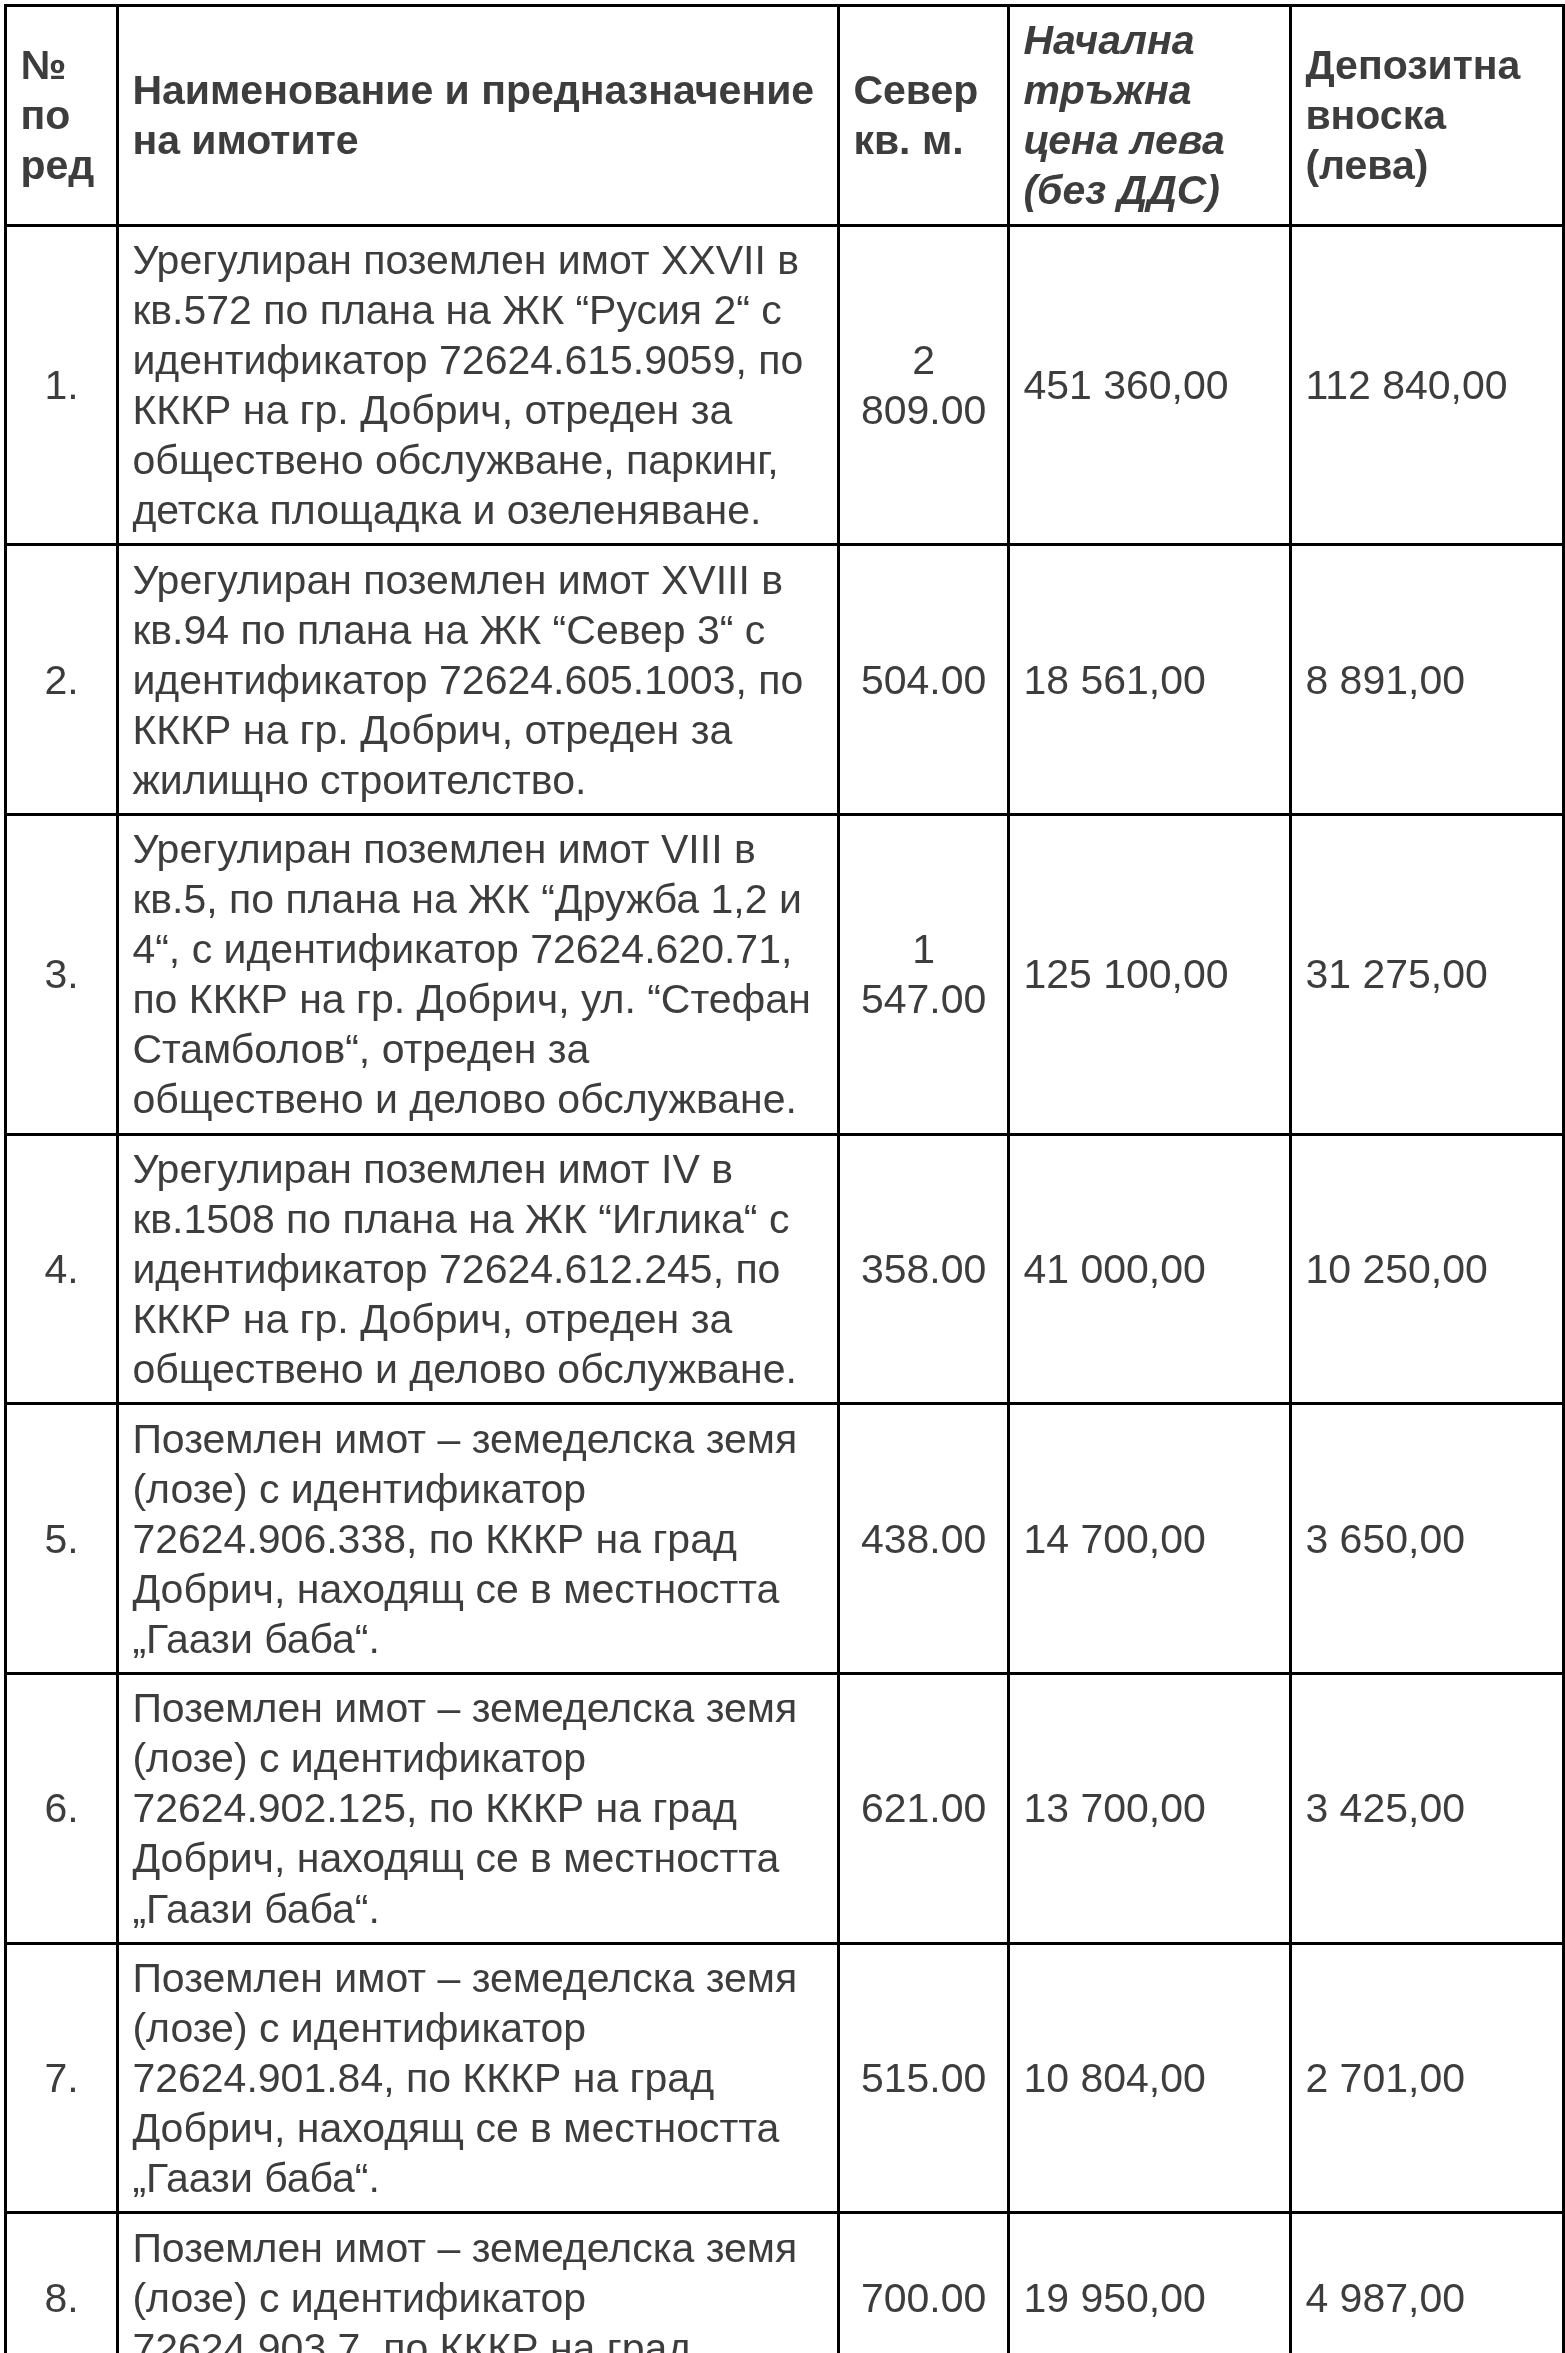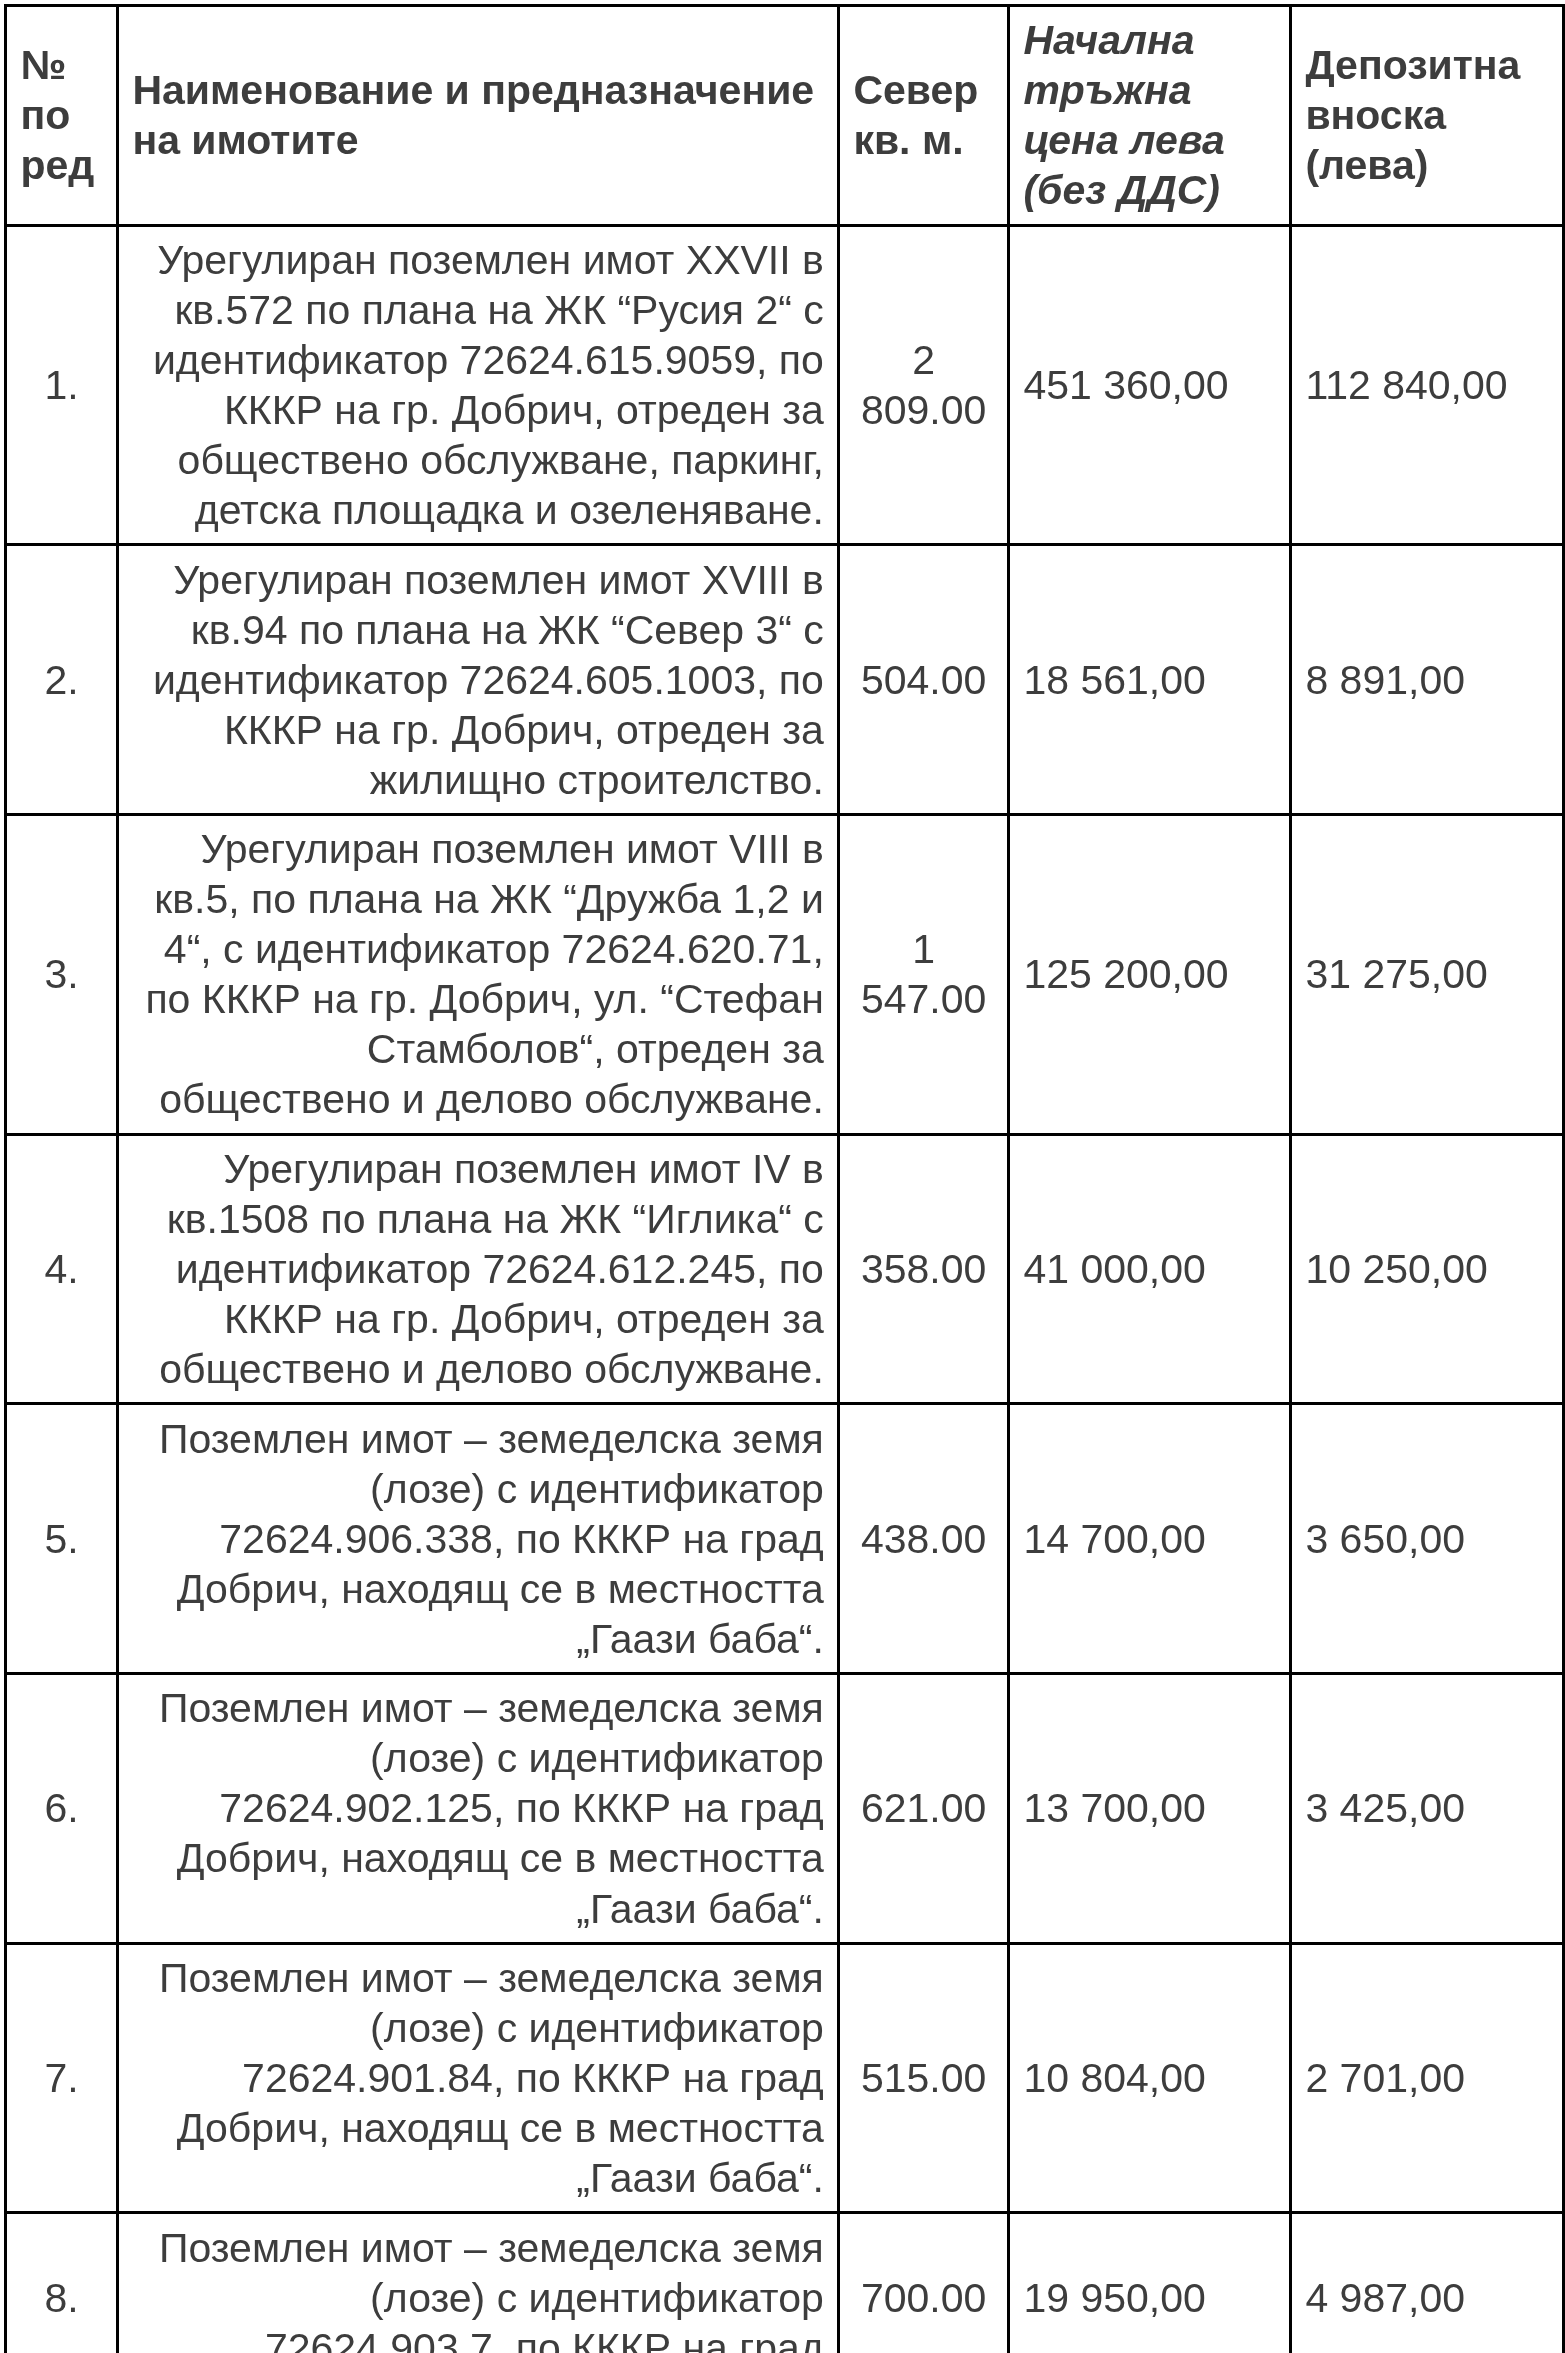--- a/index.html
+++ b/index.html
@@ -31,21 +31,21 @@
   }
   table.props th {
     font-weight: bold;
     text-align: left;
     color: #3d3d3d;
   }
   .h-num   { white-space: pre-line; }
   .h-area  { white-space: pre-line; }
   .h-price { text-align: justify; font-style: italic; }
   .c-num     { text-align: center; }
-  .c-desc    { text-align: right; }
+  .c-desc    { text-align: left; }
   .c-area    { text-align: center; white-space: pre-line; }
   .c-price   { text-align: left; }
   .c-deposit { }
 </style>
 </head>
 <body>
 
 <table class="props">
   <colgroup>
     <col style="width:112px">
@@ -80,21 +80,21 @@
       <td class="c-desc">Урегулиран поземлен имот XVIII в кв.94 по плана на ЖК “Север 3“ с идентификатор 72624.605.1003, по КККР на гр. Добрич, отреден за жилищно строителство.</td>
       <td class="c-area">504.00</td>
       <td class="c-price">18 561,00</td>
       <td class="c-deposit">8 891,00</td>
     </tr>
     <tr>
       <td class="c-num">3.</td>
       <td class="c-desc">Урегулиран поземлен имот VIII в кв.5, по плана на ЖК “Дружба 1,2 и 4“, с идентификатор 72624.620.71, по КККР на гр. Добрич, ул. “Стефан Стамболов“, отреден за обществено и делово обслужване.</td>
       <td class="c-area">1
 547.00</td>
-      <td class="c-price">125 200,00</td>
+      <td class="c-price">125 100,00</td>
       <td class="c-deposit">31 275,00</td>
     </tr>
     <tr>
       <td class="c-num">4.</td>
       <td class="c-desc">Урегулиран поземлен имот IV в кв.1508 по плана на ЖК “Иглика“ с идентификатор 72624.612.245, по КККР на гр. Добрич, отреден за обществено и делово обслужване.</td>
       <td class="c-area">358.00</td>
       <td class="c-price">41 000,00</td>
       <td class="c-deposit">10 250,00</td>
     </tr>
     <tr>

